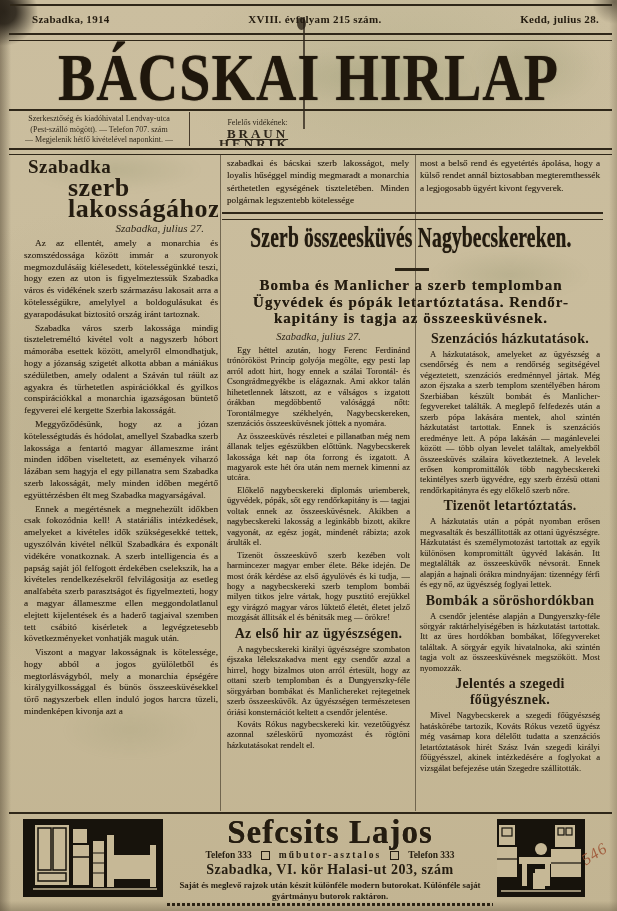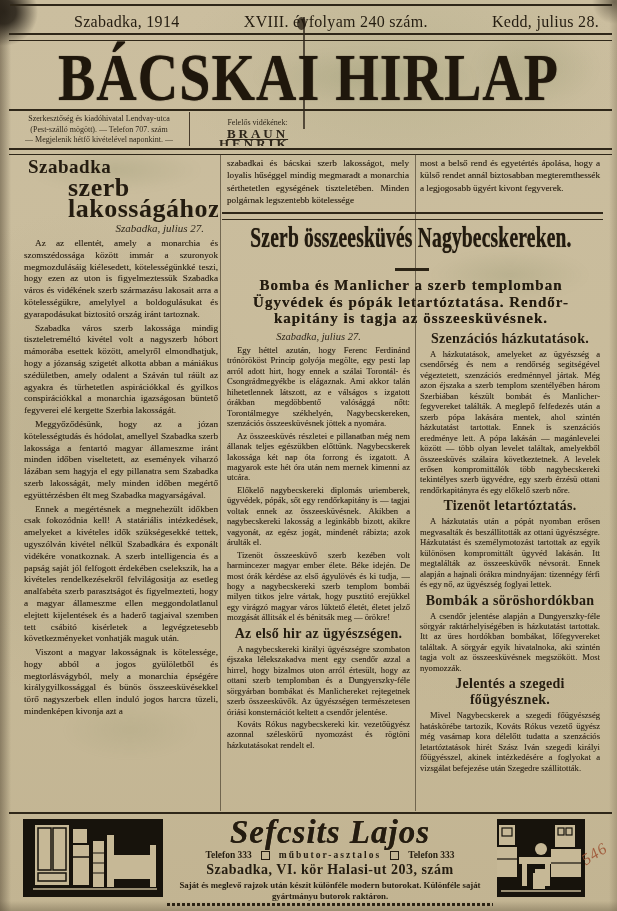--- a/index.html
+++ b/index.html
@@ -17,21 +17,21 @@
       radial-gradient(ellipse 300px 260px at 85% 60%, rgba(182,172,138,.25), rgba(182,172,138,0) 70%),
       linear-gradient(180deg,#cbbe9f 0%, #c8bb9a 55%, #c2b492 100%);
   }
   .abs{position:absolute;}
   .rule{background:#2f2719;}
   .rule-double{border-top:2px solid #2f2719;border-bottom:1px solid #2f2719;background:transparent;}
   .ghost{position:absolute;pointer-events:none;filter:blur(3px);opacity:.5;
     background:radial-gradient(ellipse at 50% 50%, rgba(118,126,86,.38), rgba(118,126,86,0) 70%);}
   
   .header-row{top:13px;left:32px;right:18px;display:grid;grid-template-columns:auto 1fr auto;
-    font-size:16px;font-weight:normal;letter-spacing:.3px;color:#241c10;margin-left:42px;}
+    font-size:11px;font-weight:bold;letter-spacing:.3px;color:#241c10;}
   .header-row .mid{text-align:center;}
   .masthead{top:34px;left:0;right:0;margin:0;text-align:center;font-size:56px;line-height:70px;
     font-weight:bold;letter-spacing:1px;color:#1f170c;transform:scaleY(1.22);transform-origin:50% 0;
     text-shadow:0 0 1px rgba(31,23,12,.8);white-space:nowrap;}
   .ink-stroke{left:303px;top:17px;width:2px;height:112px;background:#221a0f;opacity:.7;}
   .ink-blob{left:297px;top:17px;width:9px;height:13px;border-radius:50%;background:#221a0f;opacity:.75;}
   
   .info-row{top:112px;left:9px;right:5px;height:34px;display:grid;grid-template-columns:180px 136px 1fr;
     font-size:8px;line-height:10.5px;text-align:center;color:#2e261a;}
   .info-cell{padding-top:2px;overflow:hidden;}
@@ -65,21 +65,21 @@
   .col-p{font-size:8.6px;line-height:10.45px;text-align:justify;text-indent:10px;margin:0 0 2px;
     color:#352b1d;text-shadow:0 0 .3px rgba(53,43,29,.55);}
   .col-h{font-size:14px;font-weight:bold;text-align:center;margin:3px 0 2px;letter-spacing:.3px;color:#241c10;}
   .col-dateline{font-style:italic;font-size:10.5px;text-align:center;margin:0 0 3px;}
   
   .rule-e{top:812px;left:9px;right:5px;height:2px;}
   .ad-img{top:819px;height:78px;}
   .ad-img svg{display:block;}
   .ad-center{left:167px;top:817px;width:326px;text-align:center;color:#241c10;}
   .ad-title{font-size:33px;line-height:31px;font-weight:bold;letter-spacing:1px;
-    text-shadow:0 0 .6px rgba(36,28,16,.8);font-style:italic;}
+    text-shadow:0 0 .6px rgba(36,28,16,.8);}
   .ad-row{margin-top:2px;display:flex;justify-content:center;align-items:center;gap:9px;
     font-size:9.5px;font-weight:bold;}
   .ad-sq{display:inline-block;width:7px;height:7px;border:1.6px solid #241c10;background:transparent;}
   .ad-prof{letter-spacing:2px;}
   .ad-address{margin-top:2px;font-size:14px;font-weight:bold;letter-spacing:.5px;}
   .ad-desc{margin-top:2px;font-size:8.8px;line-height:10.5px;font-weight:bold;}
   .ad-hatch{margin-top:2px;height:3px;
     background:repeating-linear-gradient(90deg,#2b2315 0 3px, transparent 3px 5px);}
   .margin-note{left:581px;top:845px;font-size:16px;font-style:italic;color:#9c4f30;
     transform:rotate(-32deg);opacity:.85;letter-spacing:1px;}
@@ -92,21 +92,21 @@
   <div class="ghost" style="left:250px;top:48px;width:230px;height:58px;"></div>
   <div class="ghost" style="left:470px;top:28px;width:130px;height:80px;"></div>
   <div class="ghost" style="left:28px;top:148px;width:175px;height:44px;"></div>
   <div class="ghost" style="left:430px;top:250px;width:160px;height:50px;"></div>
   <div class="ghost" style="left:60px;top:700px;width:140px;height:60px;opacity:.3;"></div>
 
   <div class="abs rule" style="top:4px;left:10px;right:5px;height:2px;"></div>
 
   <div class="abs header-row">
     <span>Szabadka, 1914</span>
-    <span class="mid">XVIII. évfolyam 240 szám.</span>
+    <span class="mid">XVIII. évfolyam 215 szám.</span>
     <span>Kedd, julius 28.</span>
   </div>
 
   <div class="abs ink-blob"></div>
   <div class="abs ink-stroke"></div>
 
   <div class="abs rule-double" style="top:33px;left:9px;right:5px;height:5px;"></div>
 
   <h1 class="abs masthead">BÁCSKAI HIRLAP</h1>
 

